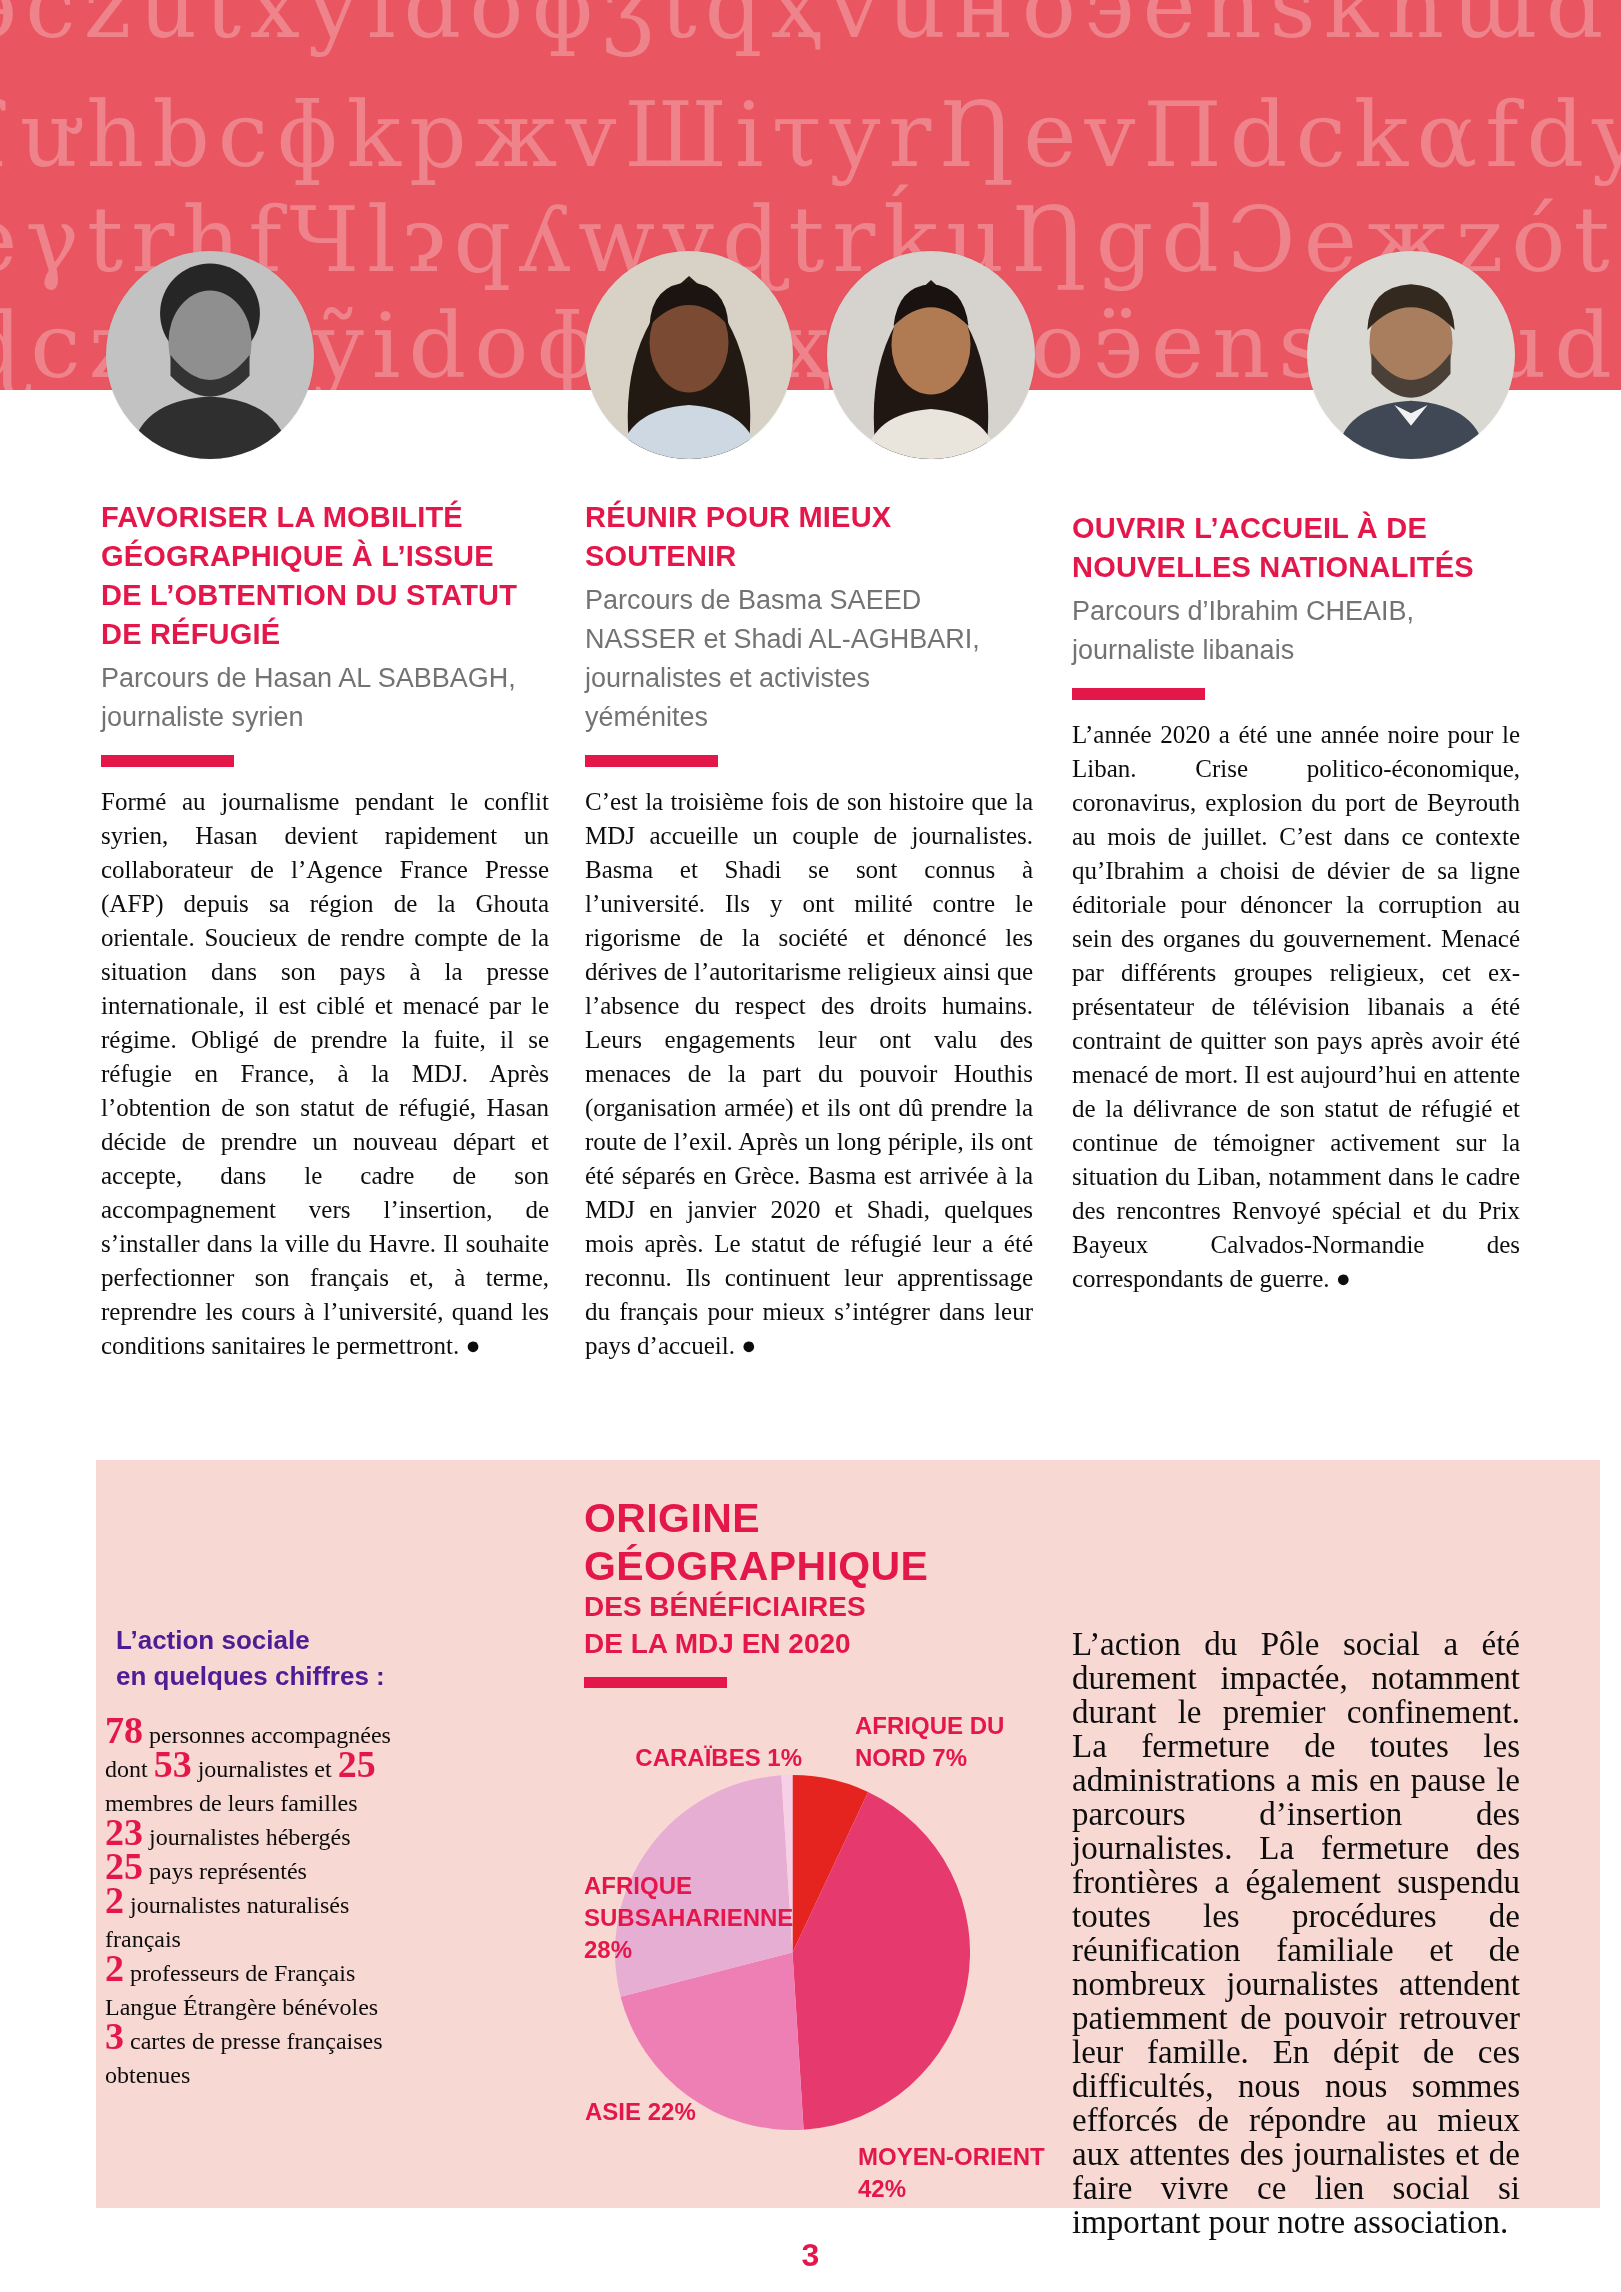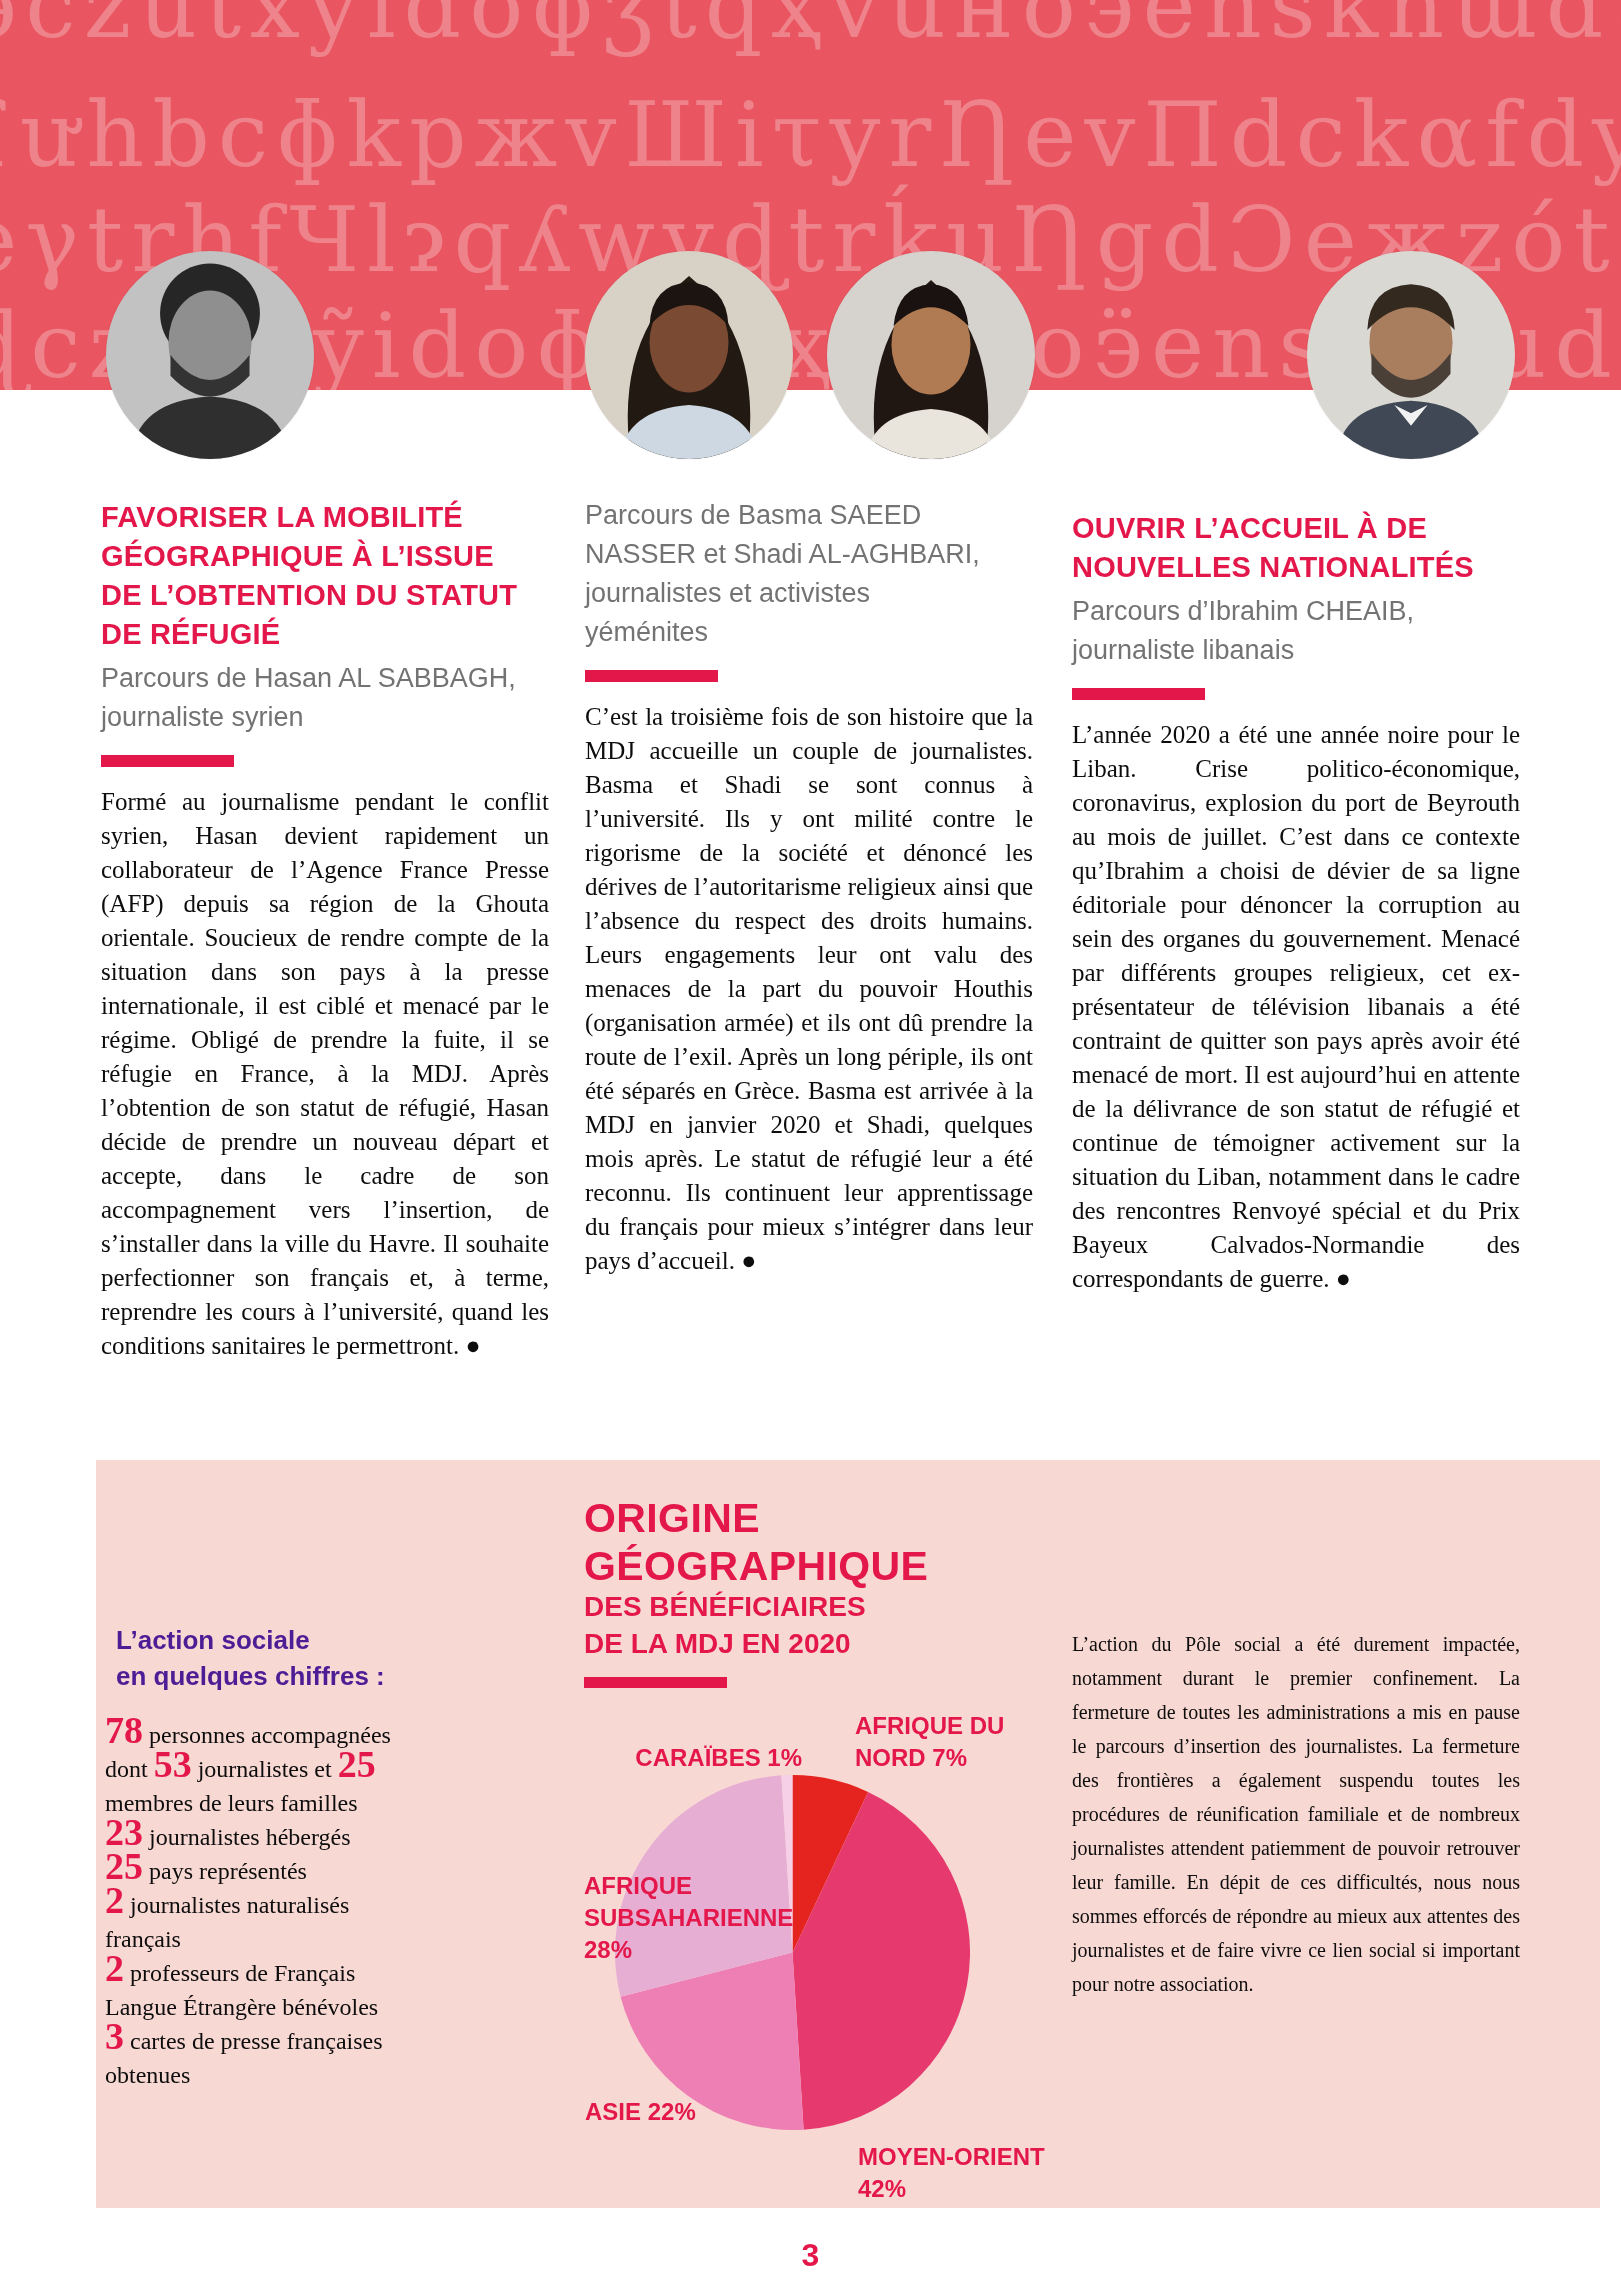--- a/index.html
+++ b/index.html
@@ -60,21 +60,21 @@
   .chart-rule{position:absolute;left:488px;top:217px;width:143px;height:10.7px;background:var(--accent);}
   .pie-wrap{position:absolute;left:519px;top:315px;width:355px;height:355px;}
   .pie-label{position:absolute;color:var(--accent);font-size:24px;line-height:32px;
     font-weight:700;white-space:pre-line;}
   #label-caraibes{right:798px;top:282px;text-align:right;}
   #label-nord{left:759px;top:250px;}
   #label-subsahara{left:488px;top:410px;}
   #label-asie{left:489px;top:636px;}
   #label-moyen{left:762px;top:681px;}
   .panel-text{position:absolute;left:976px;top:167px;width:448px;
-    font-family:"Liberation Serif",serif;font-size:20px;line-height:34px;
+    font-family:"Liberation Serif",serif;font-size:33px;line-height:34px;
     text-align:justify;color:#0d0d0d;}
 
   
   .page-number{position:absolute;left:0;right:0;top:2237px;text-align:center;
     color:var(--accent);font-size:32px;font-weight:700;}
 </style>
 </head>
 <body>
 
 <div class="page">
@@ -129,20 +129,22 @@
 GÉOGRAPHIQUE À L’ISSUE
 DE L’OBTENTION DU STATUT
 DE RÉFUGIÉ</h2>
     <p class="subtitle">Parcours de Hasan AL SABBAGH,
 journaliste syrien</p>
     <div class="rule"></div>
     <p class="body">Formé au journalisme pendant le conflit syrien, Hasan devient rapidement un collaborateur de l’Agence France Presse (AFP) depuis sa région de la Ghouta orientale. Soucieux de rendre compte de la situation dans son pays à la presse internationale, il est ciblé et menacé par le régime. Obligé de prendre la fuite, il se réfugie en France, à la MDJ. Après l’obtention de son statut de réfugié, Hasan décide de prendre un nouveau départ et accepte, dans le cadre de son accompagnement vers l’insertion, de s’installer dans la ville du Havre. Il souhaite perfectionner son français et, à terme, reprendre les cours à l’université, quand les conditions sanitaires le permettront. ●</p>
   </section>
 
   <section class="col" id="col-2">
+    <h2>RÉUNIR POUR MIEUX
+SOUTENIR</h2>
     <p class="subtitle">Parcours de Basma SAEED
 NASSER et Shadi AL-AGHBARI,
 journalistes et activistes
 yéménites</p>
     <div class="rule"></div>
     <p class="body">C’est la troisième fois de son histoire que la MDJ accueille un couple de journalistes. Basma et Shadi se sont connus à l’université. Ils y ont milité contre le rigorisme de la société et dénoncé les dérives de l’autoritarisme religieux ainsi que l’absence du respect des droits humains. Leurs engagements leur ont valu des menaces de la part du pouvoir Houthis (organisation armée) et ils ont dû prendre la route de l’exil. Après un long périple, ils ont été séparés en Grèce. Basma est arrivée à la MDJ en janvier 2020 et Shadi, quelques mois après. Le statut de réfugié leur a été reconnu. Ils continuent leur apprentissage du français pour mieux s’intégrer dans leur pays d’accueil. ●</p>
   </section>
 
   <section class="col" id="col-3">
     <h2>OUVRIR L’ACCUEIL À DE

